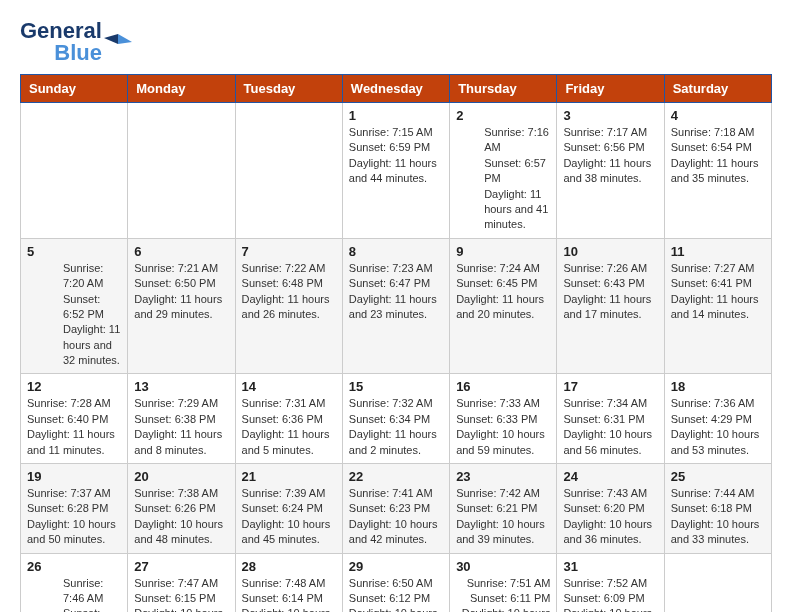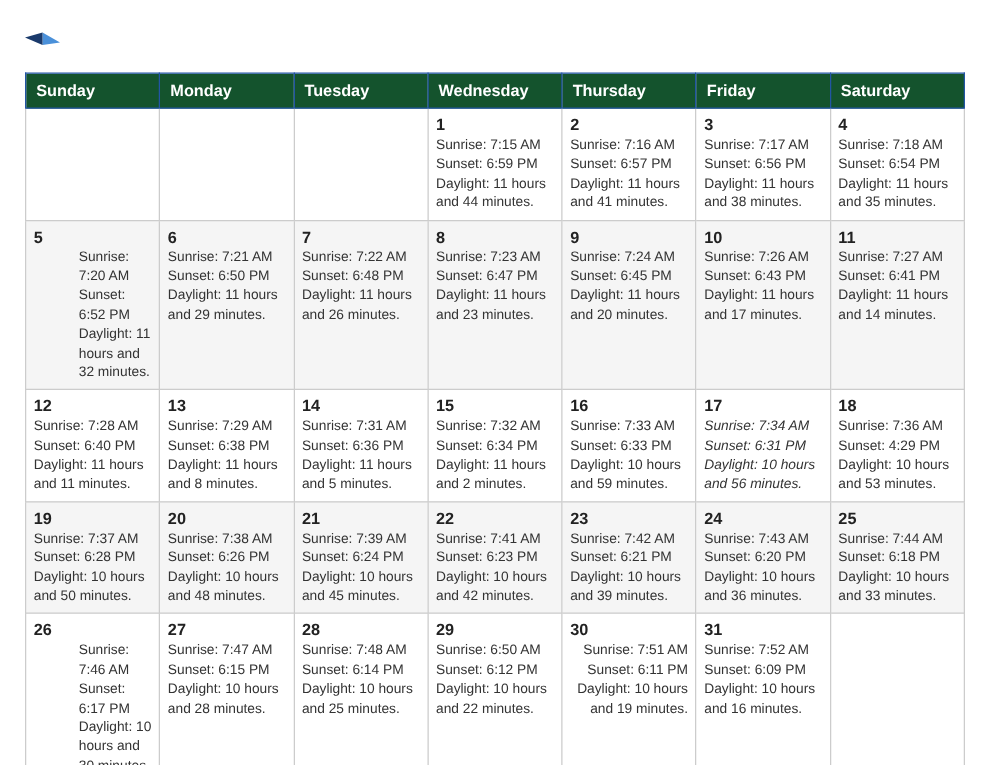--- a/index.html
+++ b/index.html
@@ -32,21 +32,21 @@
     .calendar-subtitle {
       font-size: 16px;
       color: #333;
     }
     .calendar-table {
       width: 100%;
       border-collapse: collapse;
       table-layout: fixed;
     }
     .calendar-table th {
-      background-color: #14532d;
+      background-color: #c2410c;
       color: #fff;
       text-align: left;
       padding: 6px 8px;
       font-size: 13px;
       font-weight: bold;
       border: 1px solid #2255a4;
     }
     .calendar-table td {
       border: 1px solid #ccc;
       vertical-align: top;
@@ -73,20 +73,24 @@
     .empty-cell {
       background: #fff !important;
     }
   </style>
 </head>
 <body>
 
 <div class="header-area">
   <div class="logo">
     <div style="display:flex;align-items:center;gap:2px;">
+      <div style="display:flex;flex-direction:column;align-items:flex-end;">
+        <span style="font-size:22px;font-weight:bold;color:#1a3a6b;line-height:1;">General</span>
+        <span style="font-size:22px;font-weight:bold;color:#4a90d9;line-height:1;">Blue</span>
+      </div>
       <svg width="28" height="28" viewBox="0 0 28 28">
         <polygon points="14,6 28,14 14,16" fill="#4a90d9"></polygon>
         <polygon points="14,6 0,10 14,16" fill="#1a3a6b"></polygon>
       </svg>
     </div>
   </div>
   <div class="title-area">
     <div class="calendar-title"></div>
     <div class="calendar-subtitle"></div>
   </div>
@@ -110,21 +114,21 @@
         <td class="empty-cell"></td>
         <td class="empty-cell"></td>
         <td>
           <span class="day-number">1</span>
           <div class="day-info" style="white-space: pre-line;">Sunrise: 7:15 AM
 Sunset: 6:59 PM
 Daylight: 11 hours and 44 minutes.</div>
         </td>
         <td>
           <span class="day-number">2</span>
-          <div class="day-info" style="white-space: pre-line;">Sunrise: 7:16 AM
+          <div class="day-info" style="white-space: pre-line; margin-left: 28px;">Sunrise: 7:16 AM
 Sunset: 6:57 PM
 Daylight: 11 hours and 41 minutes.</div>
         </td>
         <td>
           <span class="day-number">3</span>
           <div class="day-info" style="white-space: pre-line;">Sunrise: 7:17 AM
 Sunset: 6:56 PM
 Daylight: 11 hours and 38 minutes.</div>
         </td>
         <td>
@@ -204,21 +208,21 @@
 Daylight: 11 hours and 2 minutes.</div>
         </td>
         <td>
           <span class="day-number">16</span>
           <div class="day-info" style="white-space: pre-line;">Sunrise: 7:33 AM
 Sunset: 6:33 PM
 Daylight: 10 hours and 59 minutes.</div>
         </td>
         <td>
           <span class="day-number">17</span>
-          <div class="day-info" style="white-space: pre-line; font-style: italic;">Sunrise: 7:34 AM
+          <div class="day-info" style="white-space: pre-line;">Sunrise: 7:34 AM
 Sunset: 6:31 PM
 Daylight: 10 hours and 56 minutes.</div>
         </td>
         <td>
           <span class="day-number">18</span>
           <div class="day-info" style="white-space: pre-line;">Sunrise: 7:36 AM
 Sunset: 4:29 PM
 Daylight: 10 hours and 53 minutes.</div>
         </td>
       </tr>

